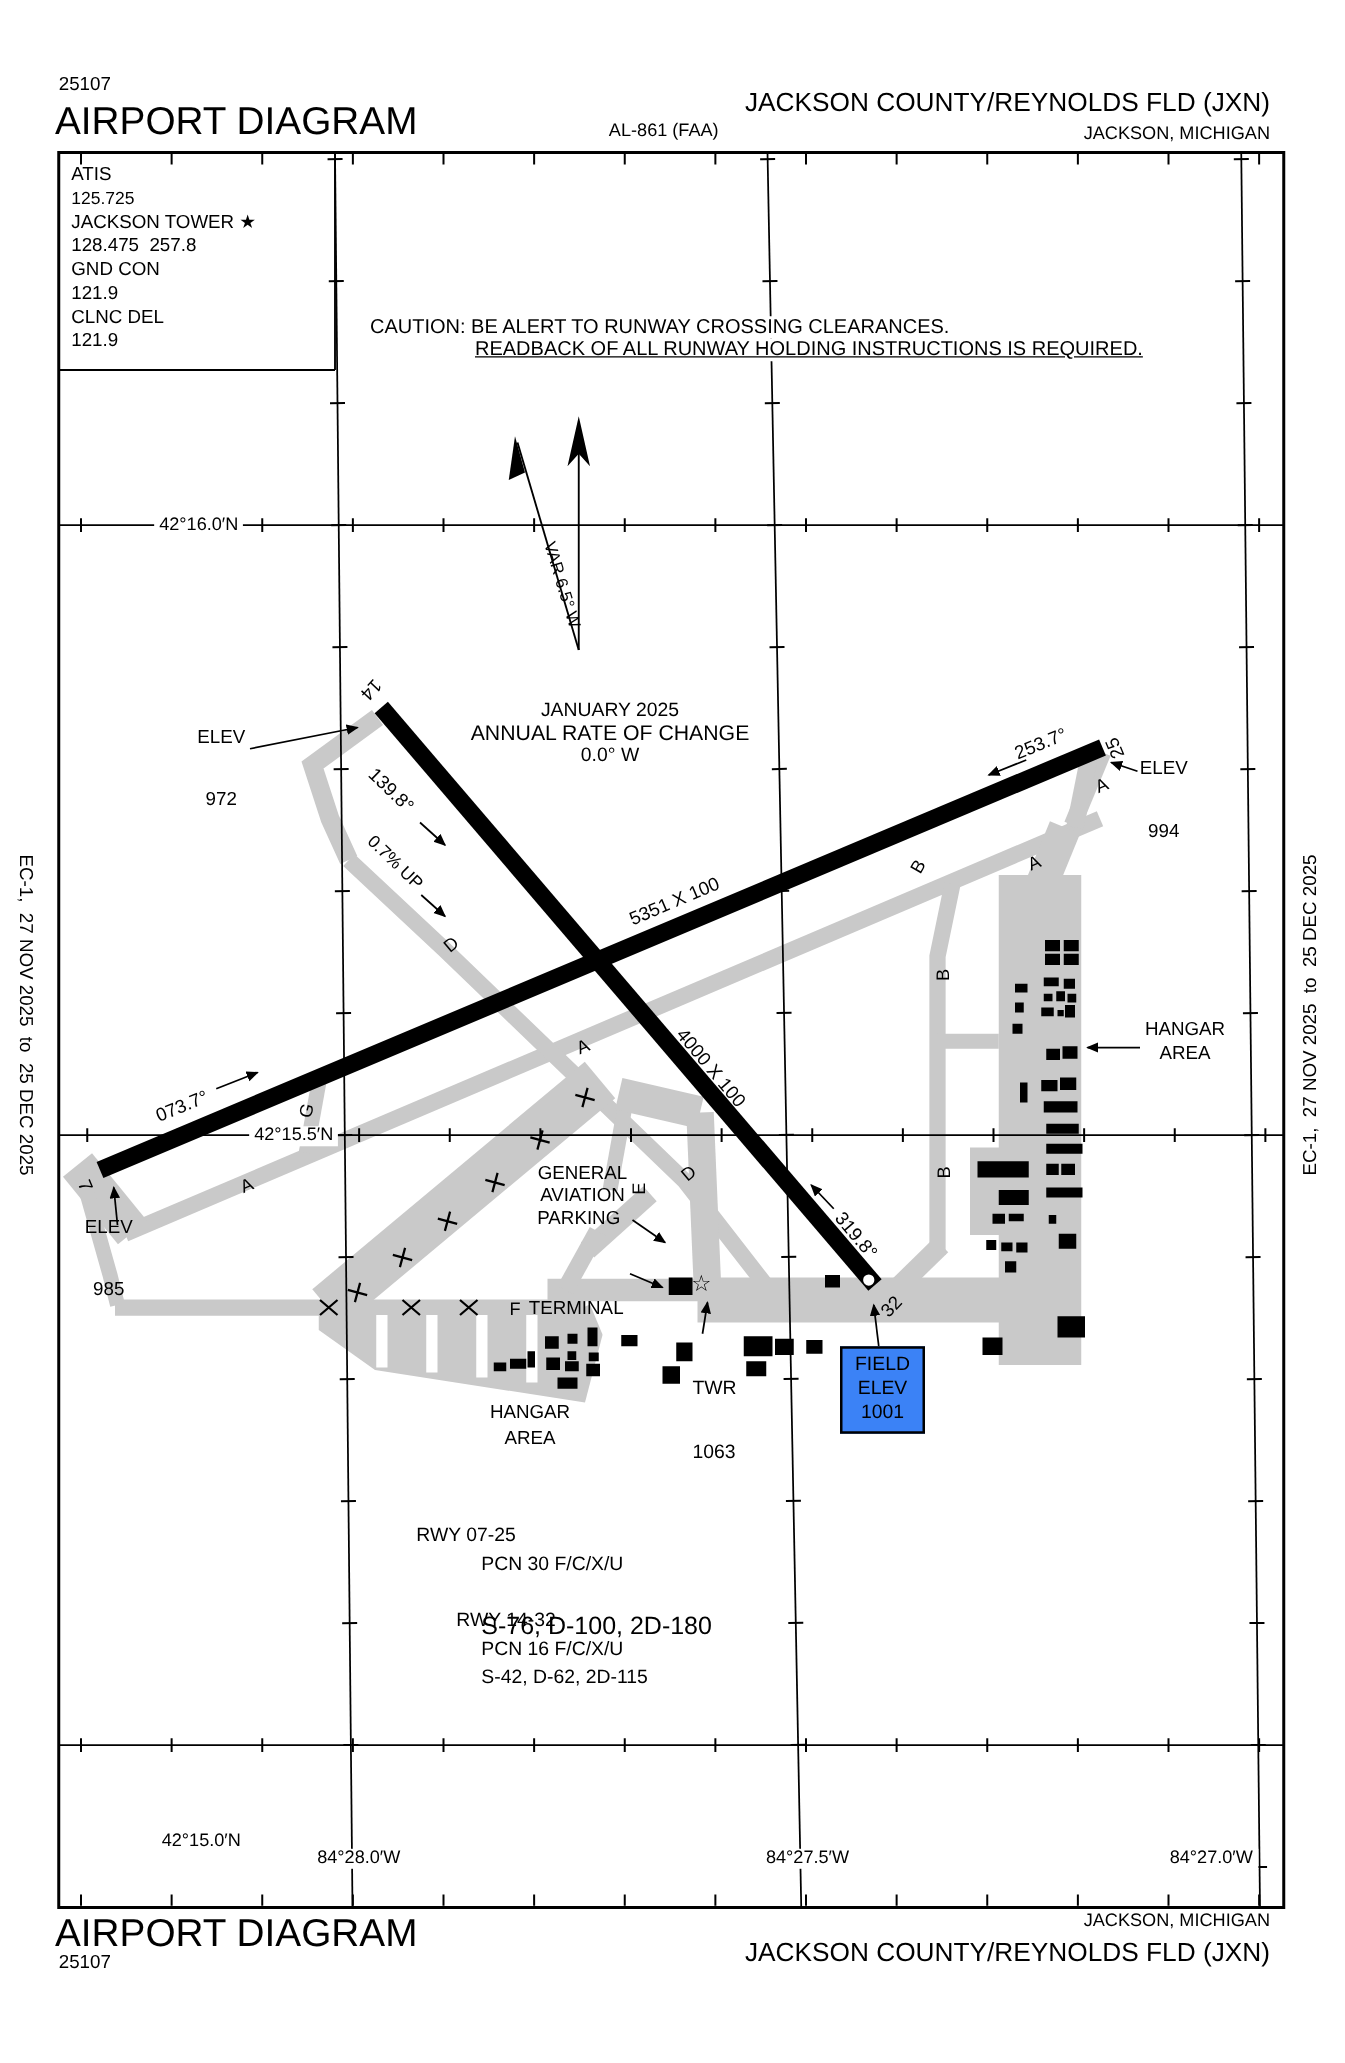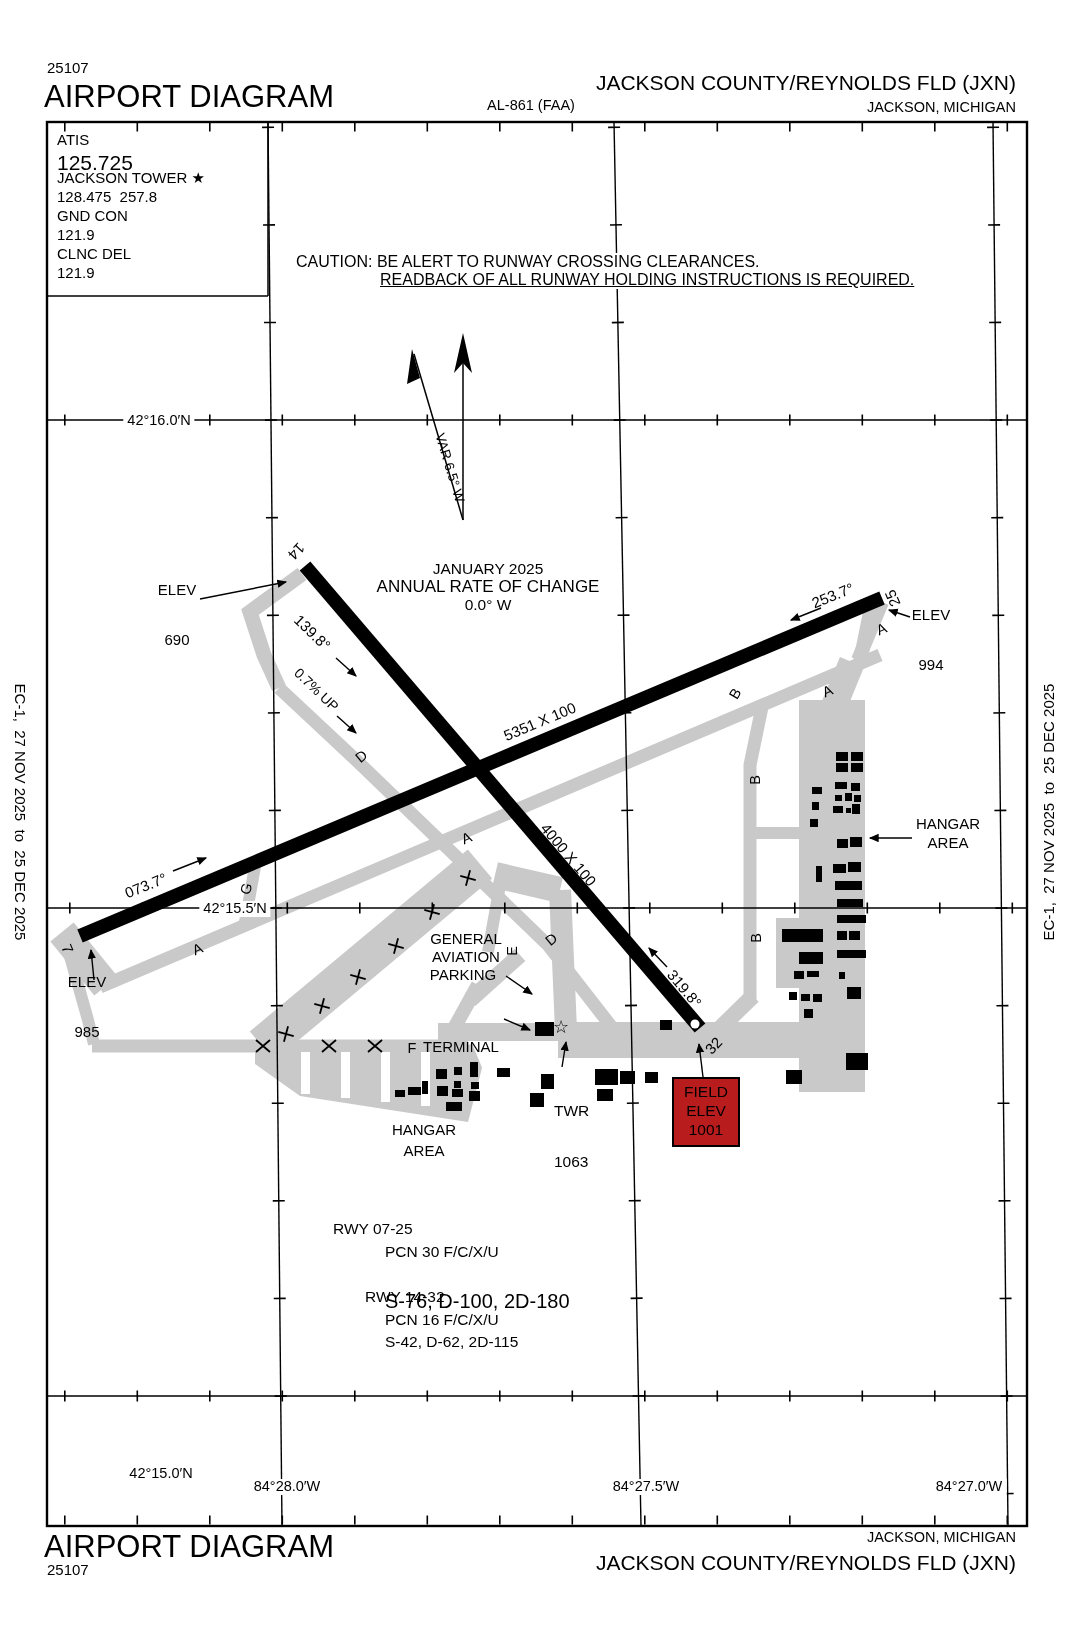--- a/index.html
+++ b/index.html
@@ -6,21 +6,21 @@
   body{width:1076px;height:1650px;position:relative;overflow:hidden;
        font-family:"Liberation Sans",sans-serif;color:#000;}
   svg{position:absolute;left:0;top:0;}
   .lbl{position:absolute;white-space:pre;line-height:1.1;}
   .ctr{transform:translate(-50%,-50%);}
   .hctr{transform:translate(-50%,0);}
   .r{text-align:right;}
   .wbg{background:#fff;padding:0 4px;}
   .stack{text-align:center;}
   .u{text-decoration:underline;}
-  .fieldbox{position:absolute;border:2px solid #000;background:#b91c1c;text-align:center;
+  .fieldbox{position:absolute;border:2px solid #000;background:#3b82f6;text-align:center;
             width:60px;padding:4px 2px 5px 2px;font-size:15.5px;line-height:1.22;}
 </style>
 </head>
 <body>
 
 <svg width="1076" height="1650" viewBox="0 0 1076 1650">
   <defs>
     <marker id="ah" markerWidth="9" markerHeight="8" refX="6.2" refY="3" orient="auto">
       <path d="M0,0 L7,3 L0,6 Z" fill="#000"></path>
     </marker>
@@ -201,21 +201,21 @@
   </g>
 </svg>
 
 <div class="lbl" style="left:47px;top:60px;font-size:15px;">25107</div>
 <div class="lbl" style="left:44px;top:80px;font-size:31px;">AIRPORT DIAGRAM</div>
 <div class="lbl ctr" style="left:515px;top:106px;font-size:14.5px;margin-left:16px;">AL-861 (FAA)</div>
 <div class="lbl r" style="right:60px;top:71px;font-size:21px;">JACKSON COUNTY/REYNOLDS FLD (JXN)</div>
 <div class="lbl r" style="right:60px;top:100px;font-size:14.5px;">JACKSON, MICHIGAN</div>
 
 <div class="lbl" style="left:57px;top:132px;font-size:15px;">ATIS</div>
-<div class="lbl" style="left:57px;top:151px;font-size:21px;">125.725</div>
+<div class="lbl" style="left:57px;top:151px;font-size:14px;">125.725</div>
 <div class="lbl" style="left:57px;top:170px;font-size:15px;">JACKSON TOWER ★</div>
 <div class="lbl" style="left:57px;top:189px;font-size:15px;">128.475  257.8</div>
 <div class="lbl" style="left:57px;top:208px;font-size:15px;">GND CON</div>
 <div class="lbl" style="left:57px;top:227px;font-size:15px;">121.9</div>
 <div class="lbl" style="left:57px;top:246px;font-size:15px;">CLNC DEL</div>
 <div class="lbl" style="left:57px;top:265px;font-size:15px;">121.9</div>
 
 <div class="lbl wbg" style="left:292px;top:253px;font-size:16px;">CAUTION: BE ALERT TO RUNWAY CROSSING CLEARANCES.</div>
 <div class="lbl wbg u" style="left:376px;top:271px;font-size:16px;">READBACK OF ALL RUNWAY HOLDING INSTRUCTIONS IS REQUIRED.</div>
 
@@ -239,21 +239,21 @@
 <div class="lbl ctr" style="left:540px;top:722px;font-size:15px;transform:translate(-50%,-50%) rotate(-23deg);">5351 X 100</div>
 <div class="lbl ctr" style="left:568px;top:855px;font-size:15px;transform:translate(-50%,-50%) rotate(50deg);">4000 X 100</div>
 <div class="lbl ctr" style="left:312px;top:633px;font-size:15px;transform:translate(-50%,-50%) rotate(44deg);">139.8°</div>
 <div class="lbl ctr" style="left:316px;top:690px;font-size:14px;transform:translate(-50%,-50%) rotate(44deg);">0.7% UP</div>
 <div class="lbl ctr" style="left:684px;top:989px;font-size:15px;transform:translate(-50%,-50%) rotate(50deg);">319.8°</div>
 <div class="lbl ctr" style="left:146px;top:886px;font-size:15px;transform:translate(-50%,-50%) rotate(-22deg);">073.7°</div>
 <div class="lbl ctr" style="left:833px;top:596px;font-size:15px;transform:translate(-50%,-50%) rotate(-22deg);">253.7°</div>
 
 <div class="lbl ctr stack" style="left:177px;top:607px;font-size:15px;">
   <div>ELEV</div>
-  <div>690</div>
+  <div>972</div>
 </div>
 <div class="lbl ctr stack" style="left:931px;top:632px;font-size:15px;">
   <div>ELEV</div>
   <div>994</div>
 </div>
 <div class="lbl ctr stack" style="left:87px;top:999px;font-size:15px;">
   <div>ELEV</div>
   <div>985</div>
 </div>
 <div class="fieldbox" style="left:672px;top:1077px;">

